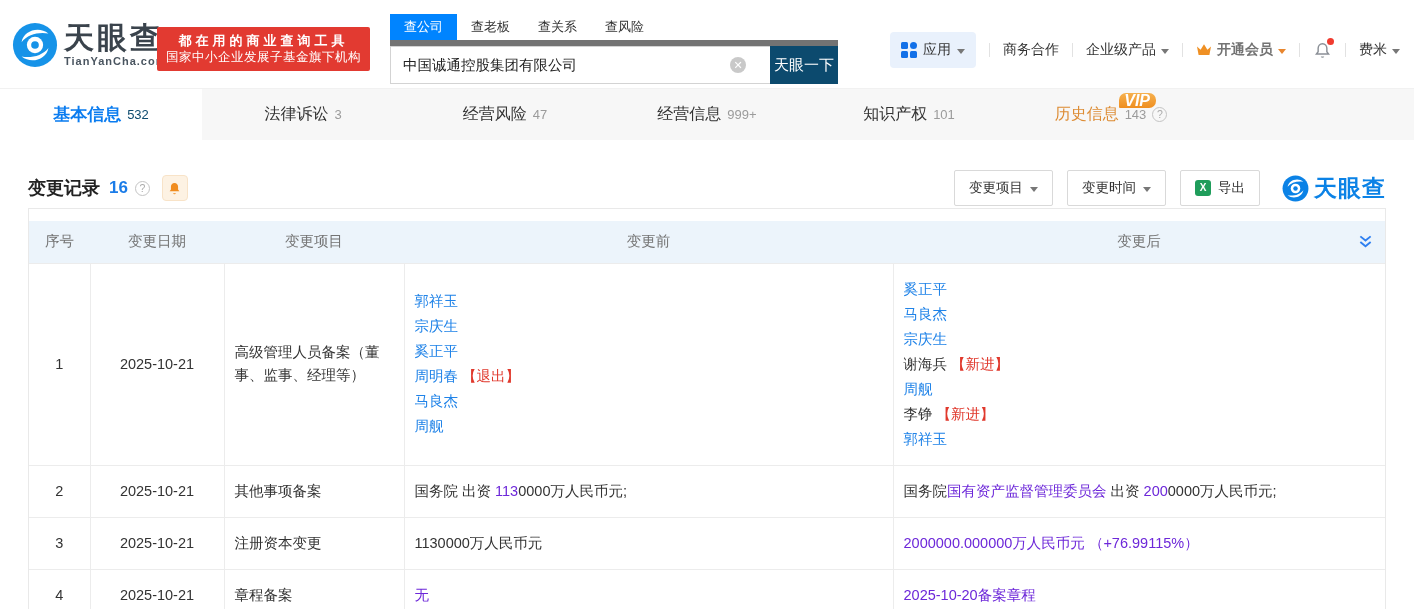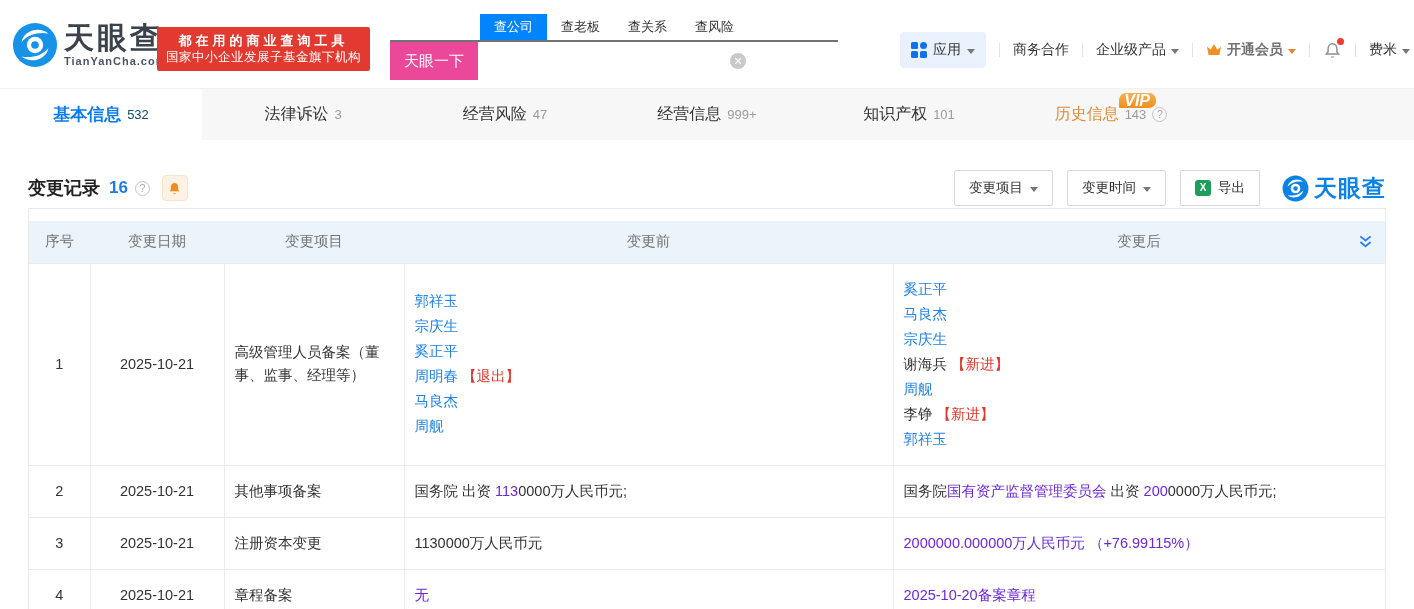--- a/index.html
+++ b/index.html
@@ -12,33 +12,33 @@
   .logo-icon { width:46px; height:46px; }
   .logo-txt { margin-left:6px; }
   .logo-name { font-size:30px; font-weight:bold; color:#3a434c; letter-spacing:3px; line-height:30px; }
   .logo-sub { font-size:11px; font-weight:bold; color:#4a5560; letter-spacing:1px; margin-top:2px; }
   .brand-badge { position:absolute; left:157px; top:27px; background:#e23a31; color:#fff;
     text-align:center; padding:5px 9px; border-radius:2px; }
   .brand-badge .l1 { font-size:13px; font-weight:bold; letter-spacing:4px; line-height:17px; }
   .brand-badge .l2 { font-size:12.5px; line-height:17px; letter-spacing:0.5px; }
 
   .search { position:absolute; left:390px; top:14px; width:448px; }
-  .search-tabs { display:flex; align-items:flex-end; border-bottom:2px solid #737373;justify-content:center; }
+  .search-tabs { display:flex; align-items:flex-end; border-bottom:6px solid #737373; }
   .search-tab { font-size:13px; padding:4px 14px; color:#333; cursor:pointer; }
   .search-tab.active { background:#0084ff; color:#fff; }
   .search-box { display:flex; position:relative; margin-top:0; }
   .search-input { flex:1; height:38px; border:1px solid #d3d3d3; border-right:none;
     padding:0 34px 0 12px; font-size:14.5px; color:#222; outline:none;
     font-family:"Liberation Sans","DejaVu Sans",sans-serif; }
   .clear-icon { position:absolute; right:92px; top:11px; width:16px; height:16px; border-radius:50%;
     background:#c9c9c9; color:#fff; font-size:11px; line-height:16px; text-align:center; cursor:pointer; }
-  .search-btn { width:88px; height:38px; background:#ec4899; color:#fff; border:none;
+  .search-btn { width:68px; height:38px; background:#0c4a6e; color:#fff; border:none;
     font-size:15px; cursor:pointer; font-family:inherit; }
 
-  .nav { position:absolute; right:4px; top:32px; display:flex; align-items:center; font-size:14px; }
+  .nav { position:absolute; right:14px; top:32px; display:flex; align-items:center; font-size:14px; }
   .apps-btn { display:flex; align-items:center; gap:6px; background:#e9f1fc; border-radius:4px;
     padding:9px 11px; cursor:pointer; }
   .sep { width:1px; height:14px; background:#e2e2e2; margin:0 13px; }
   .nav-item { cursor:pointer; display:flex; align-items:center; gap:5px; color:#333; }
   .vip-link { color:#737373; font-weight:bold; }
   .caret { width:0; height:0; border-left:4px solid transparent; border-right:4px solid transparent;
     border-top:5px solid #777; margin-top:2px; }
   .caret.orange { border-top-color:#e8862e; }
   .bell-wrap { position:relative; cursor:pointer; display:flex; }
   .bell-dot { position:absolute; right:-2px; top:-3px; width:7px; height:7px; border-radius:50%; background:#f03b2f; }
@@ -119,20 +119,21 @@
   </div>
 
   <div class="search">
     <div class="search-tabs">
         <span class="search-tab active">查公司</span>
         <span class="search-tab">查老板</span>
         <span class="search-tab">查关系</span>
         <span class="search-tab">查风险</span>
       </div>
     <div class="search-box">
+      <input class="search-input" type="text" value="中国诚通控股集团有限公司" style="">
       <span class="clear-icon">✕</span>
       <button class="search-btn">天眼一下</button>
     </div>
   </div>
 
   <div class="nav">
     <div class="apps-btn">
       <svg width="16" height="16" viewBox="0 0 16 16">
         <rect x="0" y="0" width="7" height="7" rx="1.5" fill="#1270e8"></rect>
         <circle cx="12.5" cy="3.5" r="3.5" fill="#1270e8"></circle>

